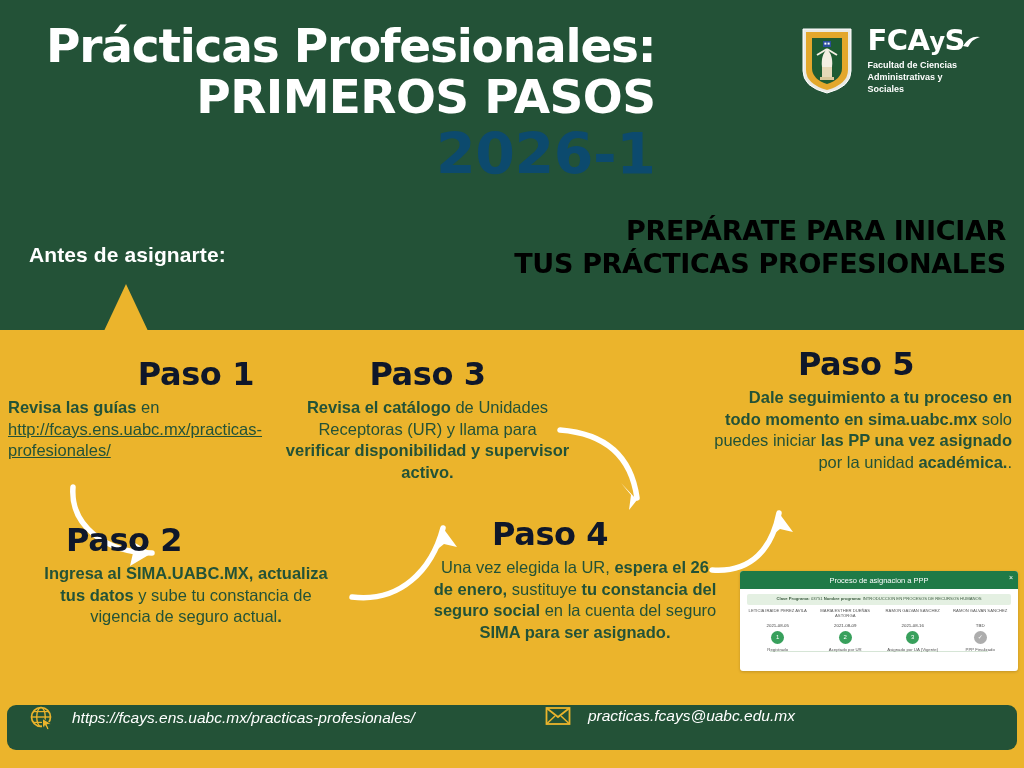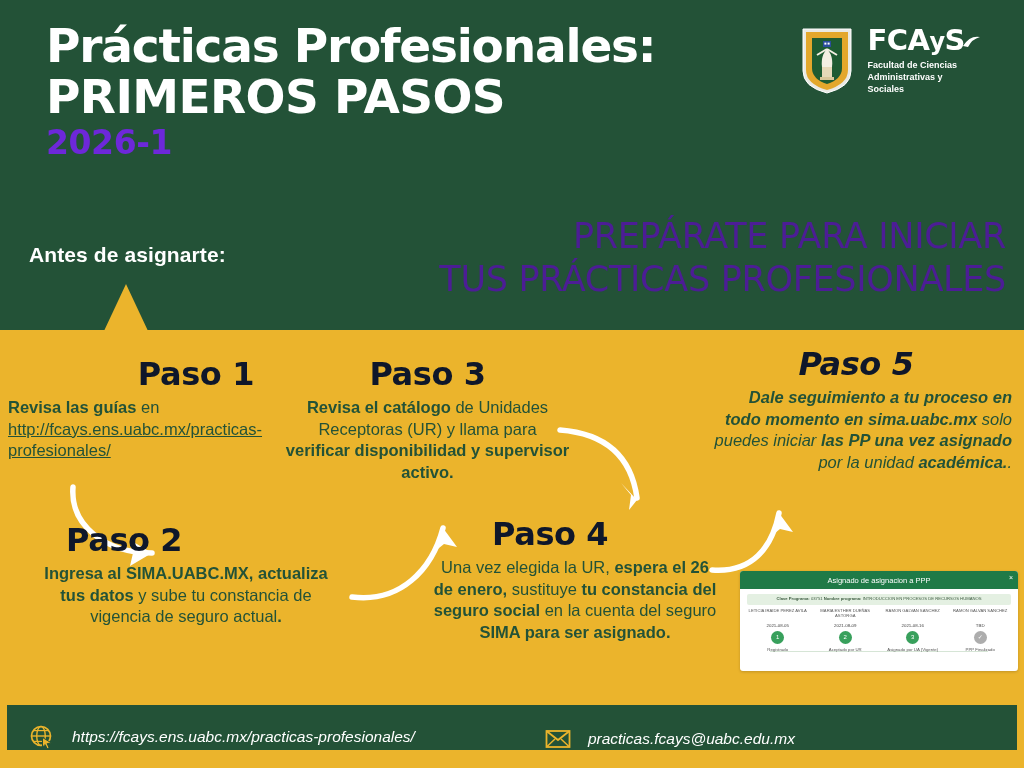--- a/index.html
+++ b/index.html
@@ -27,20 +27,21 @@
     width: 1024px;
     height: 330px;
     background: #235237;
   }
 
   .title-block {
     position: absolute;
     left: 46px;
     top: 22px;
     line-height: 1.0;
+    text-align: right;
   }
   .title-line1 {
     font-family: "DejaVu Sans", sans-serif;
     font-weight: bold;
     font-size: 47px;
     color: #FFFFFF;
     letter-spacing: -1.2px;
     white-space: nowrap;
     display: block;
   }
@@ -50,22 +51,22 @@
     font-size: 47px;
     color: #FFFFFF;
     letter-spacing: -0.6px;
     white-space: nowrap;
     display: block;
     margin-top: 4px;
   }
   .title-line3 {
     font-family: "DejaVu Sans", sans-serif;
     font-weight: bold;
-    font-size: 33px;
-    color: #6d28d9;
+    font-size: 57px;
+    color: #0c4a6e;
     letter-spacing: -0.4px;
     white-space: nowrap;
     display: block;
     margin-top: 6px;
   }
 
   
   .logo-cluster {
     position: absolute;
     right: 42px;
@@ -120,23 +121,23 @@
     border-bottom: 47px solid #EBB42C;
   }
 
   
   .headline {
     position: absolute;
     right: 18px;
     top: 215px;
     text-align: right;
     font-family: "DejaVu Sans", sans-serif;
-    font-weight: normal;
-    color: #4c1d95;
-    font-size: 35px;
+    font-weight: bold;
+    color: #000000;
+    font-size: 27px;
     line-height: 1.22;
     letter-spacing: -0.3px;
   }
   .headline span { display: block; white-space: nowrap; }
 
   
   .step { position: absolute; }
   .step-title {
     font-family: "DejaVu Sans", sans-serif;
     font-weight: bold;
@@ -170,21 +171,21 @@
   #paso3 { left: 285px; top: 358px; width: 285px; }
   #paso3 .step-title { text-align: center; }
   #paso3 .step-body { text-align: center; }
 
   
   #paso4 { left: 430px; top: 518px; width: 290px; }
   #paso4 .step-title { padding-left: 62px; }
   #paso4 .step-body { text-align: center; }
 
   
-  #paso5 { left: 700px; top: 348px; width: 312px; font-style: italic; }
+  #paso5 { left: 700px; top: 348px; width: 312px; }
   #paso5 .step-title { text-align: center; }
   #paso5 .step-body { text-align: right; margin-left: 12px; }
 
   
   #arrows {
     position: absolute;
     left: 0; top: 0;
     width: 1024px; height: 768px;
     pointer-events: none;
   }
@@ -284,21 +285,22 @@
 
   
   .footer {
     position: absolute;
     left: 7px;
     bottom: 18px;
     width: 1010px;
     height: 45px;
     background: #235237;
     display: flex;
-    align-items: flex-end;
+    align-items: flex-start;
+    border-radius: 9px;
   }
   .footer-item {
     display: flex;
     align-items: center;
     gap: 17px;
   }
   .footer-item.web { margin-left: 22px; }
   .footer-item.mail { margin-left: 130px; }
   .footer-text {
     font-family: "Liberation Sans", sans-serif;
@@ -392,21 +394,21 @@
     <div class="step-body"><span>Una vez elegida la UR, </span><b>espera el 26 de enero,</b><span> sustituye </span><b>tu constancia del seguro social</b><span> en la cuenta del seguro </span><b>SIMA  para ser asignado.</b></div>
   </div>
 
   <div class="step" id="paso5">
     <div class="step-title">Paso 5</div>
     <div class="step-body"><b>Dale seguimiento  a tu proceso en todo momento en sima.uabc.mx</b><span> solo puedes iniciar </span><b>las PP una vez asignado</b><span> por la unidad </span><b>académica.</b><span>.</span></div>
   </div>
 
   <div class="sima-shot">
     <div class="sima-bar">
-      <span>Asignado de asignacion a PPP</span>
+      <span>Proceso de asignacion a PPP</span>
       <span class="sima-close">×</span>
     </div>
     <div class="sima-note">
       <b>Clave Programa:</b>
       <span>03751</span>
       <b>Nombre programa:</b>
       <span>INTRODUCCION EN PROCESOS DE RECURSOS HUMANOS</span>
     </div>
     <div class="sima-track" id="sima-track">
       <div class="sima-line"></div>

